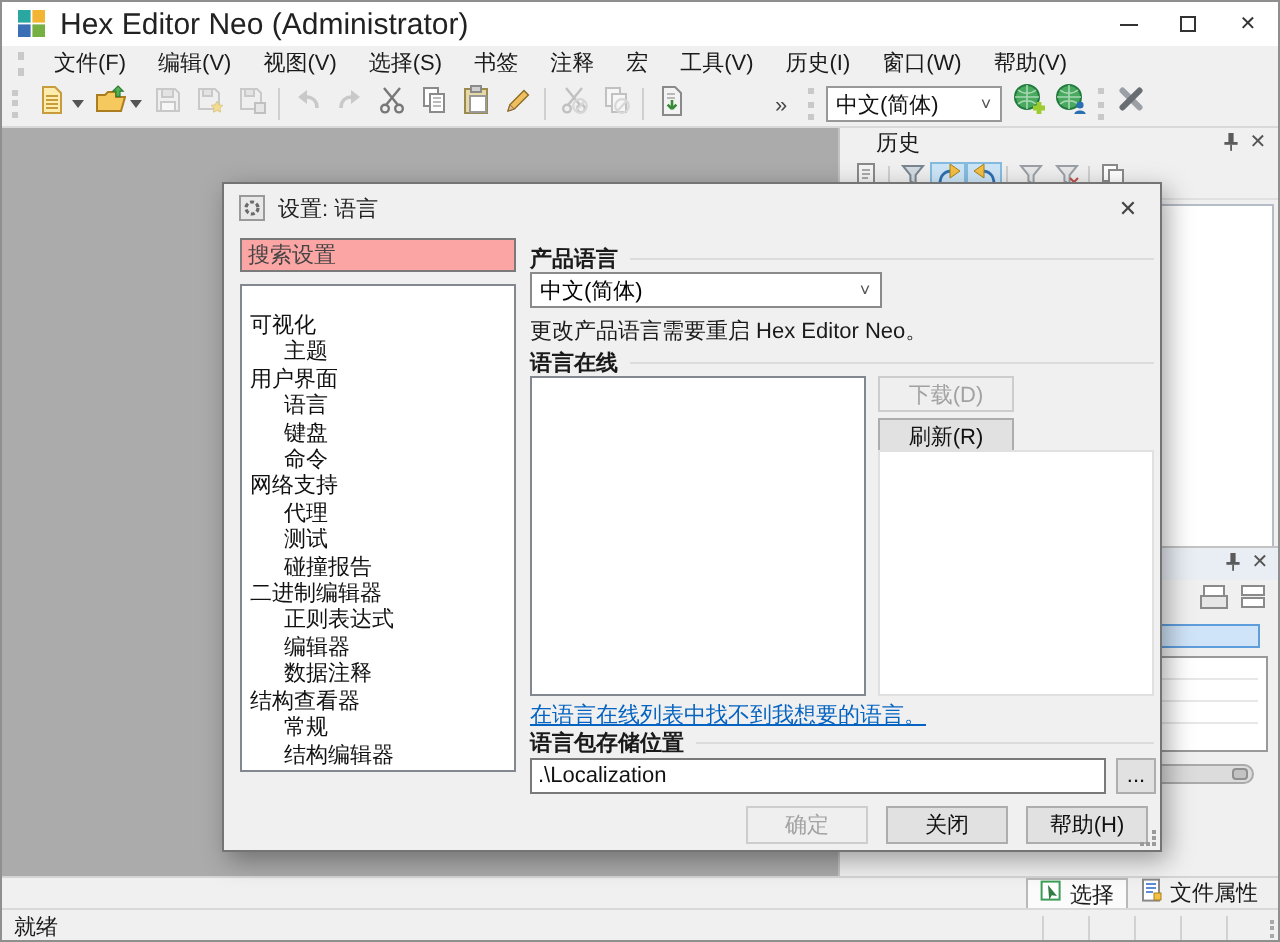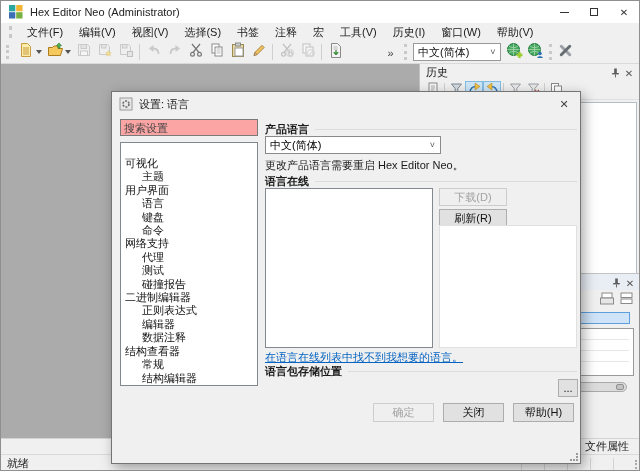--- a/index.html
+++ b/index.html
@@ -2,21 +2,21 @@
 <html><head>
 <meta charset="utf-8">
 <style>
   html,body{margin:0;padding:0;background:#d8d8d8;}
   *{box-sizing:border-box;font-family:"Liberation Sans",sans-serif;}
   #window{position:relative;width:640px;height:471px;background:#fff;border:1px solid #8f8f8f;overflow:hidden;}
 
   
   #titlebar{position:absolute;left:0;top:0;width:100%;height:22px;background:#ffffff;display:flex;align-items:center;}
   #titlebar .appicon{width:14px;height:14px;margin:0 7px 0 8px;}
-  #titlebar .title{font-size:11px;color:#222;}
+  #titlebar .title{font-size:15px;color:#222;}
   #caption-controls{position:absolute;right:0;top:0;height:22px;display:flex;}
   .capbtn{width:30px;height:22px;display:flex;align-items:center;justify-content:center;color:#333;font-size:10px;}
   .capbtn .minglyph{width:9px;height:1px;background:#333;display:block;}
   .capbtn .maxglyph{width:8px;height:8px;border:1px solid #333;display:block;}
 
   
   #menubar{position:absolute;left:0;top:22px;width:100%;height:18px;background:#f0f0f0;display:flex;align-items:center;padding-left:8px;}
   #menubar::before{content:"";width:3px;height:12px;margin-right:4px;border-left:3px dotted #c9c9c9;}
   .menu-item{font-size:11px;color:#1a1a1a;padding:0 8px;line-height:18px;}
 
@@ -32,40 +32,40 @@
   .tbcombo{width:88px;height:18px;background:#fff;border:1px solid #999;display:flex;align-items:center;font-size:11px;flex:0 0 auto;margin:0 3px;}
   .tbcombo .val{flex:1;padding-left:4px;color:#111;white-space:nowrap;overflow:hidden;}
   .tbcombo .arrow{width:14px;text-align:center;color:#555;font-size:9px;}
   .chevglyph{font-size:11px;color:#444;line-height:10px;margin-top:-6px;}
 
   
   #client{position:absolute;left:0;top:63px;width:100%;height:390px;background:#ababab;}
 
   
   #right-panels{position:absolute;left:418px;top:63px;width:221px;height:390px;background:#f0f0f0;border-left:1px solid #c3c3c3;}
-  .panel-header{height:16px;display:flex;align-items:flex-end;padding:0 4px 0 6px;font-size:11px;color:#1a1a1a;}
+  .panel-header{height:16px;display:flex;align-items:flex-start;padding:0 4px 0 6px;font-size:11px;color:#1a1a1a;margin-left:12px;}
   .panel-header .sp{flex:1;}
   .ph-btn{width:14px;height:14px;display:flex;align-items:center;justify-content:center;color:#555;font-size:10px;}
   #history-toolbar{height:20px;display:flex;align-items:center;padding-left:4px;border-bottom:1px solid #e0e0e0;}
   .htbtn{width:18px;height:17px;display:flex;align-items:center;justify-content:center;border:1px solid transparent;flex:0 0 auto;}
   .htbtn.selected{background:#cde6f7;border-color:#84bce0;}
   .ht-sep{width:1px;height:13px;background:#cfcfcf;margin:0 2px;flex:0 0 auto;}
   #history-content{position:absolute;left:4px;top:38px;width:213px;height:229px;background:#fff;border:1px solid #b6bcc6;}
 
   #props-panel{position:absolute;left:0;top:209px;width:221px;height:181px;border-top:1px solid #c3c3c3;background:#f0f0f0;}
   #props-panel .panel-header{background:#e9eef5;}
   #props-icons{height:18px;display:flex;justify-content:flex-end;align-items:center;gap:4px;padding-right:6px;}
   #props-bluebar{position:absolute;left:4px;top:38px;width:206px;height:12px;background:#cfe4f8;border:1px solid #5f9edc;}
   #props-preview{position:absolute;left:52px;top:54px;width:162px;height:48px;background:#fff;border:1px solid #9a9a9a;}
   #props-preview i{display:block;height:1px;background:#e7e7e7;margin:10px 4px 0 4px;}
   #props-slider{position:absolute;left:62px;top:108px;width:145px;height:10px;background:#dcdcdc;border:1px solid #aaaaaa;border-radius:5px;}
   #props-slider .knob{position:absolute;right:2px;top:1px;width:8px;height:6px;background:#c3c3c3;border:1px solid #909090;border-radius:2px;}
 
   
-  #dialog{position:absolute;left:110px;top:90px;width:470px;height:373px;background:#f0f0f0;border:1px solid #747474;box-shadow:3px 4px 12px rgba(0,0,0,.35);z-index:10;}
+  #dialog{position:absolute;left:110px;top:90px;width:470px;height:335px;background:#f0f0f0;border:1px solid #747474;box-shadow:3px 4px 12px rgba(0,0,0,.35);z-index:10;}
   #dialog-titlebar{position:absolute;left:0;top:0;width:100%;height:24px;display:flex;align-items:center;}
   #dialog-titlebar .dicon{width:14px;height:14px;margin:0 6px 0 7px;}
   #dialog-titlebar .dtitle{font-size:11px;color:#222;}
   #dialog-close{position:absolute;right:1px;top:1px;width:30px;height:22px;display:flex;align-items:center;justify-content:center;color:#444;font-size:11px;}
 
   #search-input{position:absolute;left:8px;top:27px;width:138px;height:17px;border:1px solid #7a7a7a;font-size:11px;padding:0 3px;background:#fca5a5;color:#333;}
   #search-input::placeholder{color:#444;opacity:1;}
   #settings-tree{position:absolute;left:8px;top:50px;width:138px;height:244px;background:#fff;border:1px solid #828790;overflow:hidden;padding-top:14px;}
   .tree-item{font-size:11px;line-height:13.4px;color:#111;white-space:nowrap;}
   .tree-item.lv0{padding-left:4px;}
@@ -426,20 +426,21 @@
     <div class="win-btn disabled" id="btn-download">下载(D)</div>
     <div class="win-btn" id="btn-refresh">刷新(R)</div>
     <div id="desc-box"></div>
 
     <a id="online-link" href="#">在语言在线列表中找不到我想要的语言。</a>
 
     <div class="grp" style="left:153px;top:272px;width:312px;">
       <span>语言包存储位置</span>
         <span class="line"></span>
     </div>
+    <input id="path-input" value=".\Localization" style="">
     <div class="win-btn" id="btn-browse">...</div>
 
     <div id="dialog-buttons">
       <div class="win-btn disabled">确定</div>
       <div class="win-btn">关闭</div>
       <div class="win-btn">帮助(H)</div>
     </div>
     <div id="dialog-grip"></div>
   </div>
 

